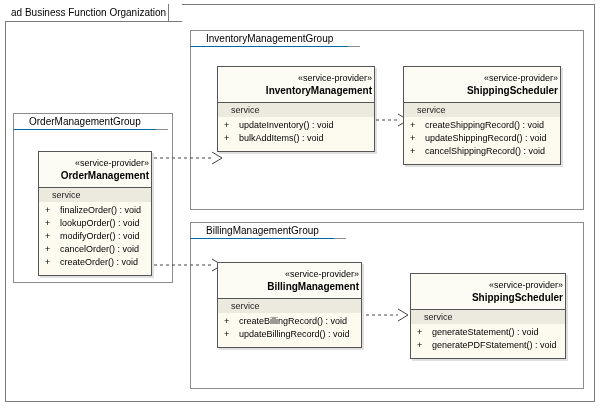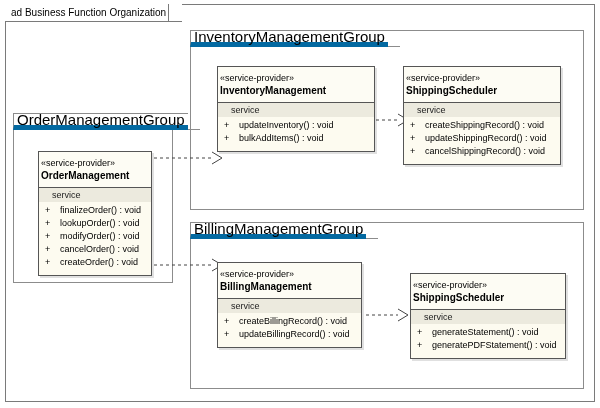--- a/index.html
+++ b/index.html
@@ -86,25 +86,25 @@
     top: -1px;
     height: 17px;
     display: flex;
     align-items: stretch;
   }
   .group-tab .gt-body {
     height: 17px;
     box-sizing: border-box;
     border-left: 1px solid #8c8c8c;
     border-top: 1px solid #8c8c8c;
-    border-bottom: 5px solid #0369a1;
-    padding: 0 3px;
+    border-bottom: 1px solid #0369a1;
+    padding: 0 15px;
     display: flex;
     align-items: center;
-    font-size: 15px;
+    font-size: 10px;
     color: #000;
     white-space: nowrap;
     background: #ffffff;
   }
   .group-tab .gt-fold {
     width: 12px;
     height: 17px;
     position: relative;
     overflow: hidden;
   }
@@ -124,21 +124,21 @@
   .uml-class {
     position: absolute;
     box-sizing: border-box;
     border: 1px solid #555555;
     background: #ffffff;
     box-shadow: 2px 2px 0 rgba(0,0,0,0.12);
     z-index: 5;
   }
   .uml-head {
     background: #fdfcf4;
-    text-align: left;
+    text-align: right;
     padding: 5px 2px 5px 2px;
     border-bottom: 1px solid #555555;
   }
   .stereotype {
     font-size: 9px;
     color: #000;
     line-height: 12px;
     white-space: nowrap;
   }
   .class-name {

